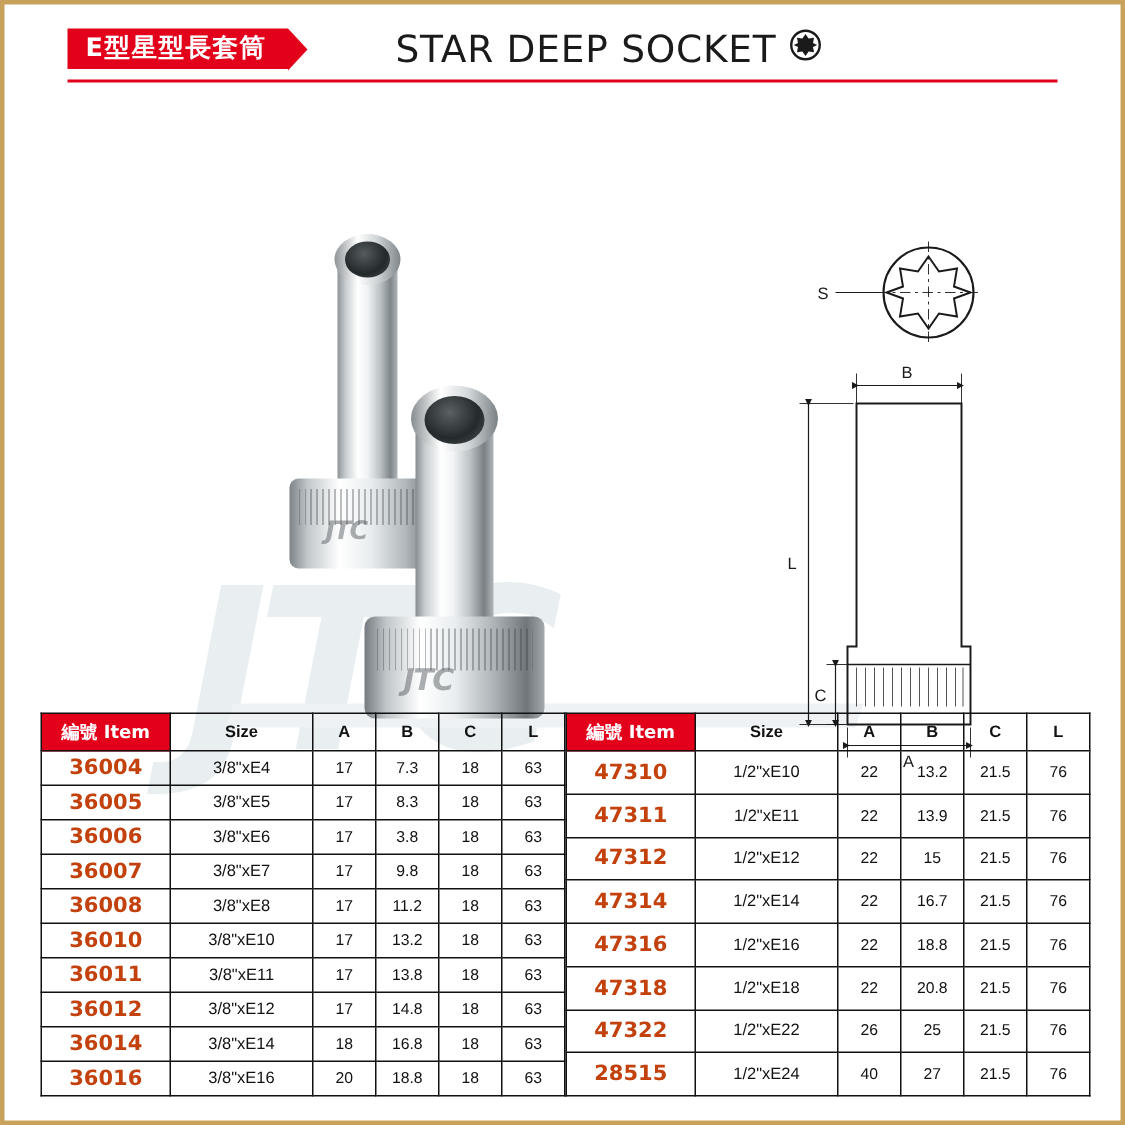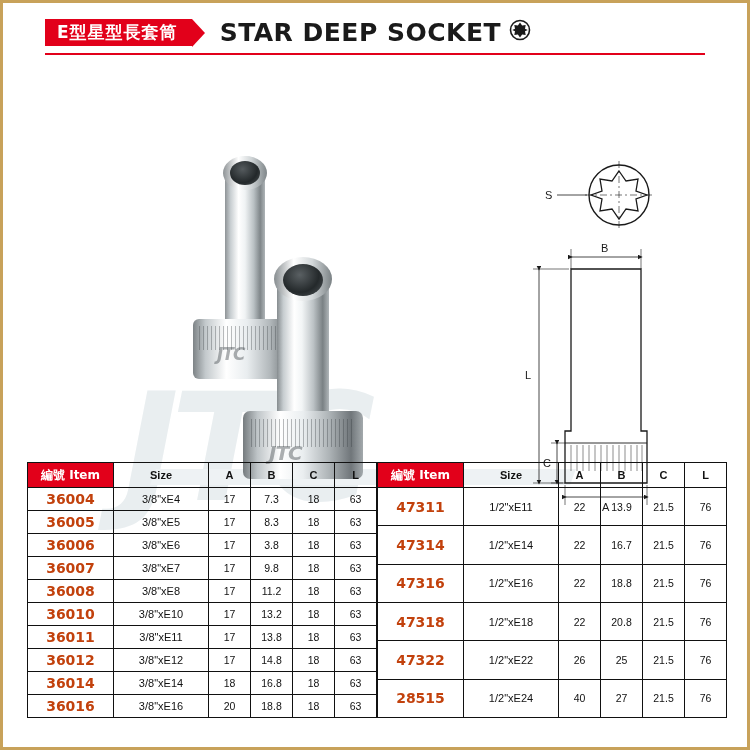--- a/index.html
+++ b/index.html
@@ -22,20 +22,21 @@
     background: #ffffff;
   }
 
   
   .header {
     position: relative;
     height: 58px;
     display: flex;
     align-items: center;
     padding-left: 42px;
+    gap: 44px;
   }
   .header-cn {
     background: #e2001a;
     color: #ffffff;
     font-size: 17px;
     font-weight: bold;
     padding: 5px 14px 5px 12px;
     letter-spacing: 1px;
     line-height: 1;
     position: relative;
@@ -49,21 +50,21 @@
     top: 0;
     width: 0;
     height: 0;
     border-top: 14px solid transparent;
     border-bottom: 14px solid transparent;
     border-left: 13px solid #e2001a;
   }
   .header-en {
     margin-left: 28px;
     font-size: 25px;
-    font-weight: bold;
+    font-weight: normal;
     letter-spacing: 0.5px;
     color: #1a1a1a;
     font-family: "DejaVu Sans", sans-serif;
     display: flex;
     align-items: center;
     gap: 8px;
   }
   .header-rule {
     position: absolute;
     left: 42px;
@@ -189,21 +190,21 @@
   }
 
   
   .tech { position: absolute; right: 18px; top: 92px; }
 
   
   .tables {
     position: absolute;
     left: 24px;
     right: 24px;
-    bottom: 29px;
+    bottom: 16px;
     display: flex;
     gap: 0px;
   }
   table {
     border-collapse: collapse;
     table-layout: fixed;
     width: 351px;
     font-size: 10.5px;
   }
   table + table { margin-left: 0px; }
@@ -461,28 +462,44 @@
           <th class="item-head">編號 Item</th>
           <th>Size</th>
           <th>A</th>
           <th>B</th>
           <th>C</th>
           <th>L</th>
         </tr>
       </thead>
       <tbody>
         <tr>
+          <td class="item">47310</td>
+          <td class="size">1/2"xE10</td>
+          <td>22</td>
+          <td>13.2</td>
+          <td>21.5</td>
+          <td>76</td>
+        </tr>
+        <tr>
           <td class="item">47311</td>
           <td class="size">1/2"xE11</td>
           <td>22</td>
           <td>13.9</td>
           <td>21.5</td>
           <td>76</td>
         </tr>
         <tr>
+          <td class="item">47312</td>
+          <td class="size">1/2"xE12</td>
+          <td>22</td>
+          <td>15</td>
+          <td>21.5</td>
+          <td>76</td>
+        </tr>
+        <tr>
           <td class="item">47314</td>
           <td class="size">1/2"xE14</td>
           <td>22</td>
           <td>16.7</td>
           <td>21.5</td>
           <td>76</td>
         </tr>
         <tr>
           <td class="item">47316</td>
           <td class="size">1/2"xE16</td>

